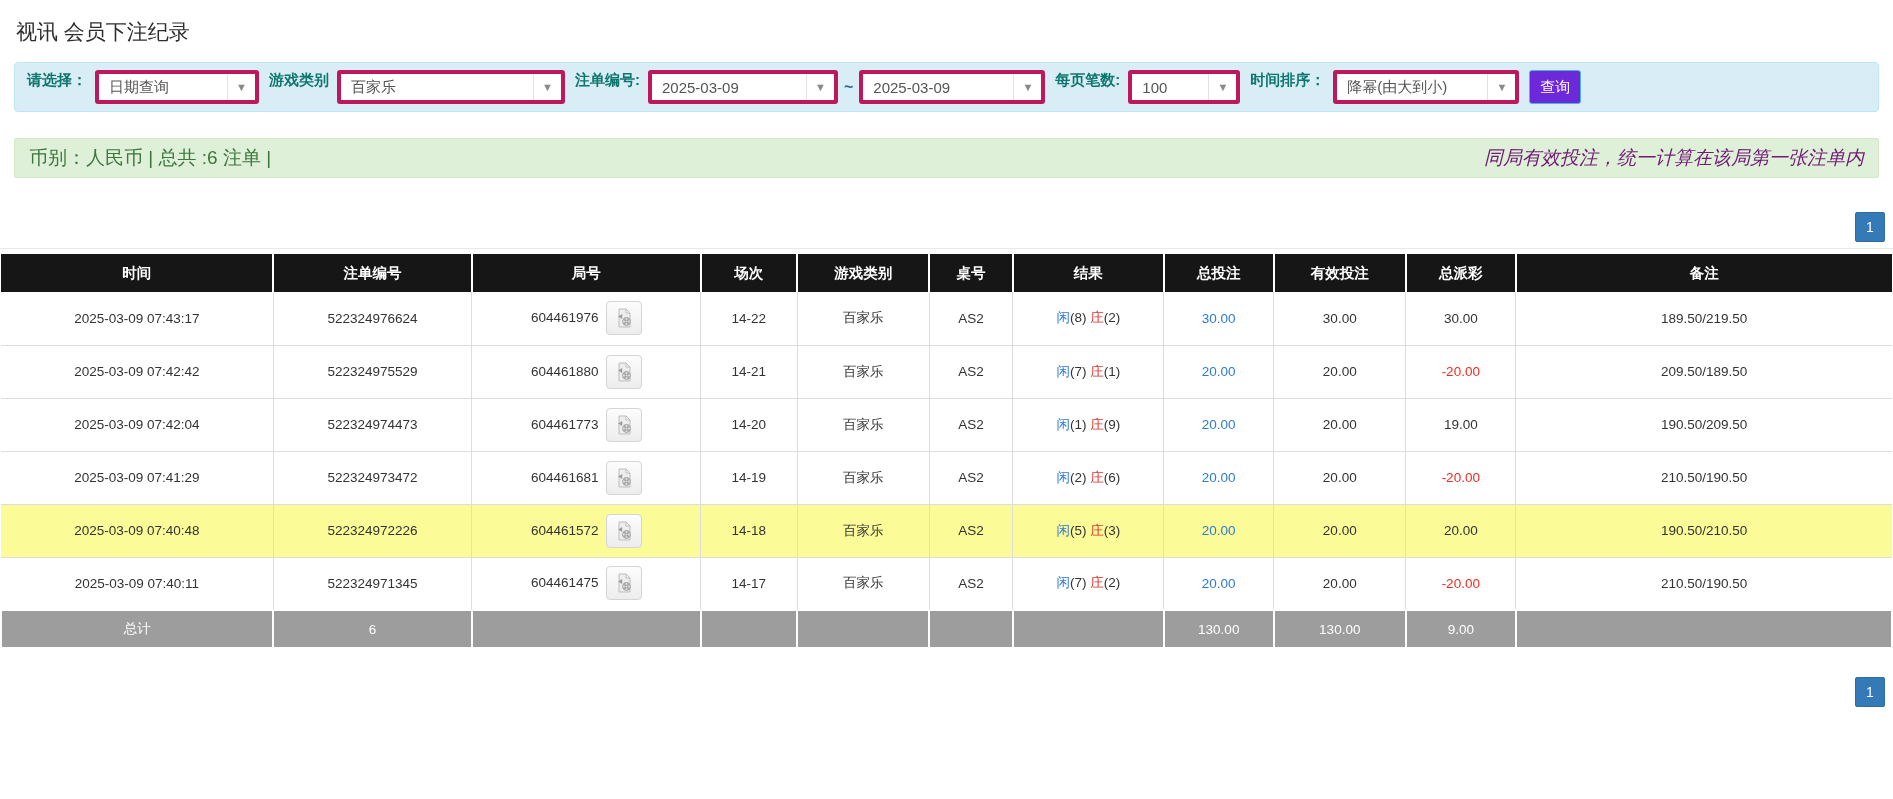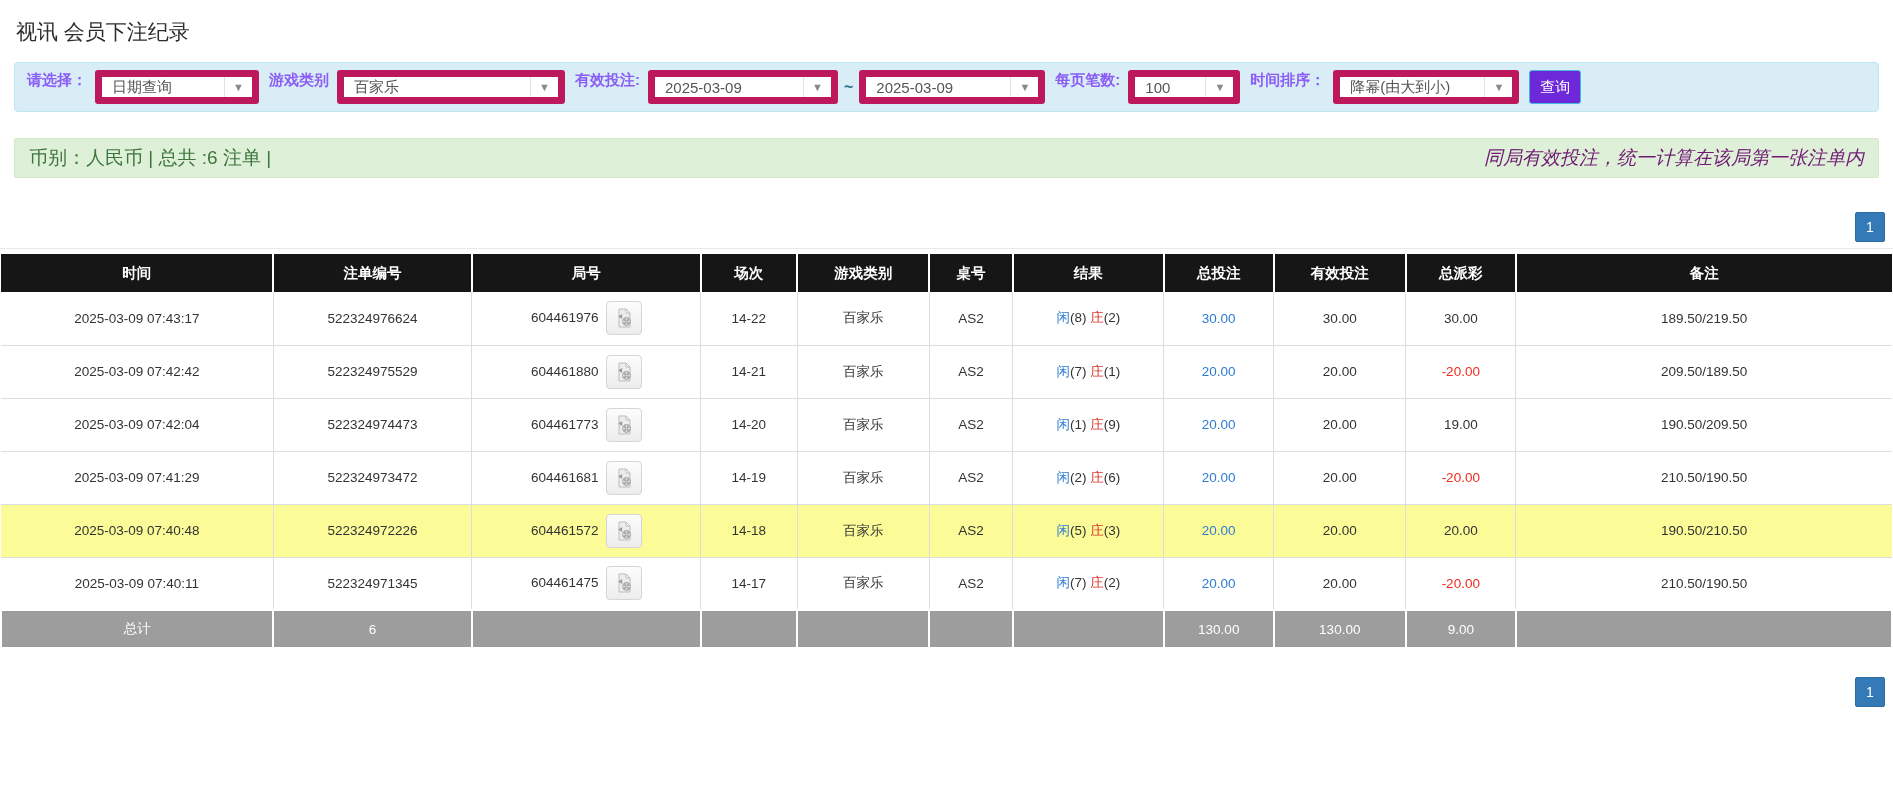--- a/index.html
+++ b/index.html
@@ -5,22 +5,22 @@
   * { box-sizing: border-box; margin: 0; padding: 0; }
   html, body { width: 1893px; height: 799px; overflow: hidden; background: #fff;
     font-family: "Liberation Sans", "DejaVu Sans", sans-serif; }
 
   .page-title { margin: 18px 18px 0 16px; font-size: 21px; font-weight: 400; color: #2d2d2d; }
 
   
   .filter-bar { margin: 16px 14px 0 14px; height: 50px; background: #d9edf7;
     border: 1px solid #bce8f1; border-radius: 4px; display: flex; align-items: center;
     padding: 0 10px; }
-  .f-label { color: #8b5cf6; font-weight: bold; font-size: 15px; margin: 0 8px 13px 10px; white-space: nowrap; }
-  .sel { background: #fff; border: 7px solid #be185d; border-radius: 3px; height: 34px;
+  .f-label { color: #0f766e; font-weight: bold; font-size: 15px; margin: 0 8px 13px 10px; white-space: nowrap; }
+  .sel { background: #fff; border: 4px solid #be185d; border-radius: 3px; height: 34px;
     display: flex; align-items: center; cursor: pointer; }
   .sel-txt { flex: 1; padding: 0 10px; font-size: 15px; color: #555; white-space: nowrap; overflow: hidden; }
   .sel-arrow { width: 28px; align-self: stretch; border-left: 1px solid #e3e3e3;
     display: flex; align-items: center; justify-content: center; color: #8a8a8a; font-size: 11px; }
   .tilde { color: #31708f; font-weight: bold; margin: 0 6px; }
   .search-btn { margin-left: 10px; height: 34px; width: 52px; background: #6d28d9;
     border: 1px solid #46b8da; border-radius: 3px; color: #fff; font-size: 15px; cursor: pointer; }
 
   
   .summary-bar { margin: 26px 14px 0 14px; height: 40px; background: #dff0d8;
@@ -75,21 +75,21 @@
     <span class="sel-txt">日期查询</span>
     <span class="sel-arrow">▼</span>
   </div>
 
   <span class="f-label">游戏类别</span>
   <div class="sel" style="width:228px">
     <span class="sel-txt">百家乐</span>
     <span class="sel-arrow">▼</span>
   </div>
 
-  <span class="f-label">有效投注:</span>
+  <span class="f-label">注单编号:</span>
   <div class="sel" style="width:190px">
     <span class="sel-txt">2025-03-09</span>
     <span class="sel-arrow">▼</span>
   </div>
   <span class="tilde">~</span>
   <div class="sel" style="width:186px">
     <span class="sel-txt">2025-03-09</span>
     <span class="sel-arrow">▼</span>
   </div>
 

